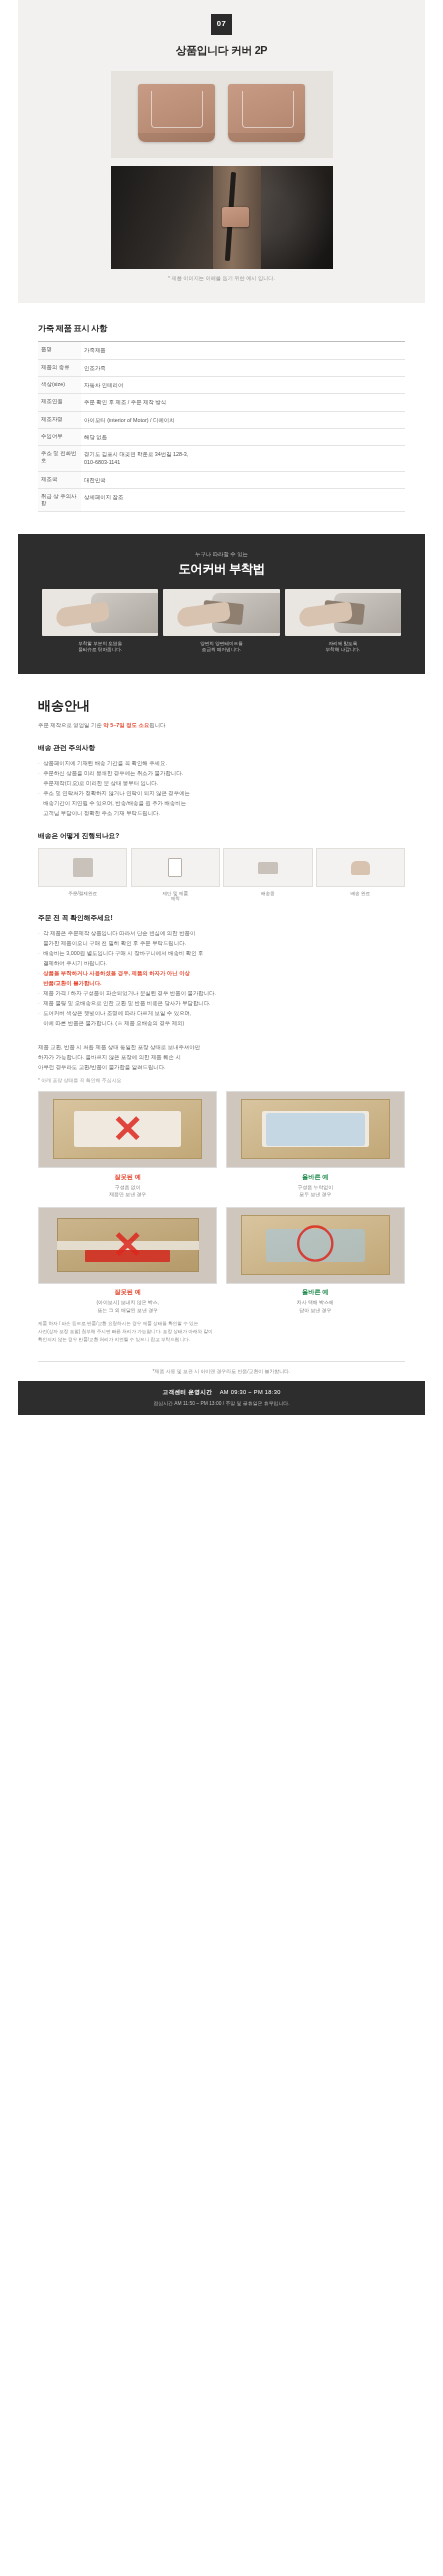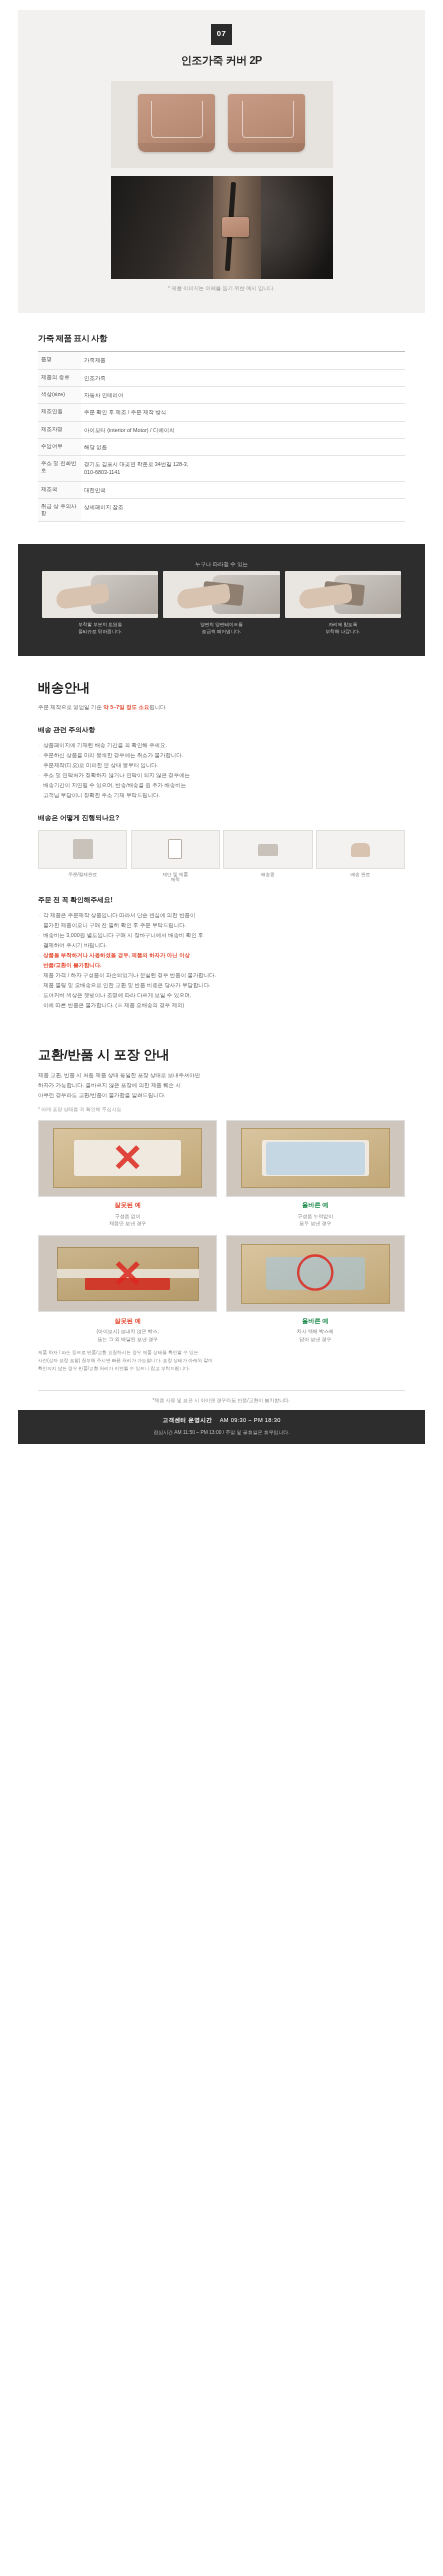--- a/index.html
+++ b/index.html
@@ -3,21 +3,21 @@
 <meta charset="utf-8">
 <style>
   * { box-sizing: border-box; margin: 0; padding: 0; }
   body {
     width: 443px;
     font-family: "Liberation Sans", sans-serif;
     background: #ffffff;
     color: #333;
     -webkit-font-smoothing: antialiased;
   }
-  .page { width: 407px; margin: 10px auto; background: #fff; }
+  .page { width: 407px; margin: 0 auto; background: #fff; }
 
   
   .hero {
     background: #f3f1ef;
     padding: 14.4px 0 20.6px 0;
     text-align: center;
   }
   .hero-badge {
     width: 20.6px; height: 20.6px;
     background: #2b2b2b;
@@ -256,21 +256,21 @@
   .footer-row2 { font-size: 4.9px; color: #bdbdbd; margin-top: 3.1px; }
   .spacer { height: 13.4px; }
 </style>
 </head>
 <body>
 
 <div class="page">
 
   <div class="hero">
     <div class="hero-badge">07</div>
-    <div class="hero-title">인조가죽 커버 2P</div>
+    <div class="hero-title">상품입니다 커버 2P</div>
     <div class="hero-prod-wrap">
       <div class="cover-piece"></div>
       <div class="cover-piece"></div>
     </div>
     <div class="hero-photo">
       <div class="pillar"></div>
       <div class="belt"></div>
       <div class="clip"></div>
     </div>
     <div class="hero-caption">* 제품 이미지는 이해를 돕기 위한 예시 입니다.</div>
@@ -316,20 +316,21 @@
         <tr>
           <th>취급 상 주의사항</th>
           <td>상세페이지 참조</td>
         </tr>
       </tbody>
     </table>
   </div>
 
   <div class="howto">
     <div class="howto-sub">누구나 따라할 수 있는</div>
+    <div class="howto-title">도어커버 부착법</div>
     <div class="howto-grid">
       <div class="howto-card">
         <div class="howto-img">
           <div class="seat"></div>
           <div class="hand"></div>
         </div>
         <div class="howto-cap" style="white-space:pre-line">부착할 부분의 오염을
 물티슈로 닦아줍니다.</div>
       </div>
       <div class="howto-card">
@@ -418,21 +419,20 @@
       <li style="white-space:pre-line">제품 불량 및 오배송으로 인한 교환 및 반품 비용은 당사가 부담합니다.</li>
       <li style="white-space:pre-line">도어커버 색상은 햇빛이나 조명에 따라 다르게 보일 수 있으며,
 이에 따른 반품은 불가합니다. (※ 제품 오배송의 경우 제외)</li>
     </ul>
   </div>
 
   <div class="spacer"></div>
 
 
   <div class="section">
-    <div class="blk-title">교환/반품 시 포장 안내</div>
     <div class="pack-lead" style="white-space:pre-line">제품 교환, 반품 시 처음 제품 상태 동일한 포장 상태로 보내주셔야만
 하자가 가능합니다. 올바르지 않은 포장에 의한 제품 훼손 시
 아무런 경우라도 고환/반품이 불가함을 알려드립니다.</div>
     <div class="pack-note">* 아래 포장 상태를 꼭 확인해 주십시오</div>
 
     <div class="pack-grid">
 
       <div class="pack-cell">
         <div class="pack-img">
           <div class="carton"></div>

